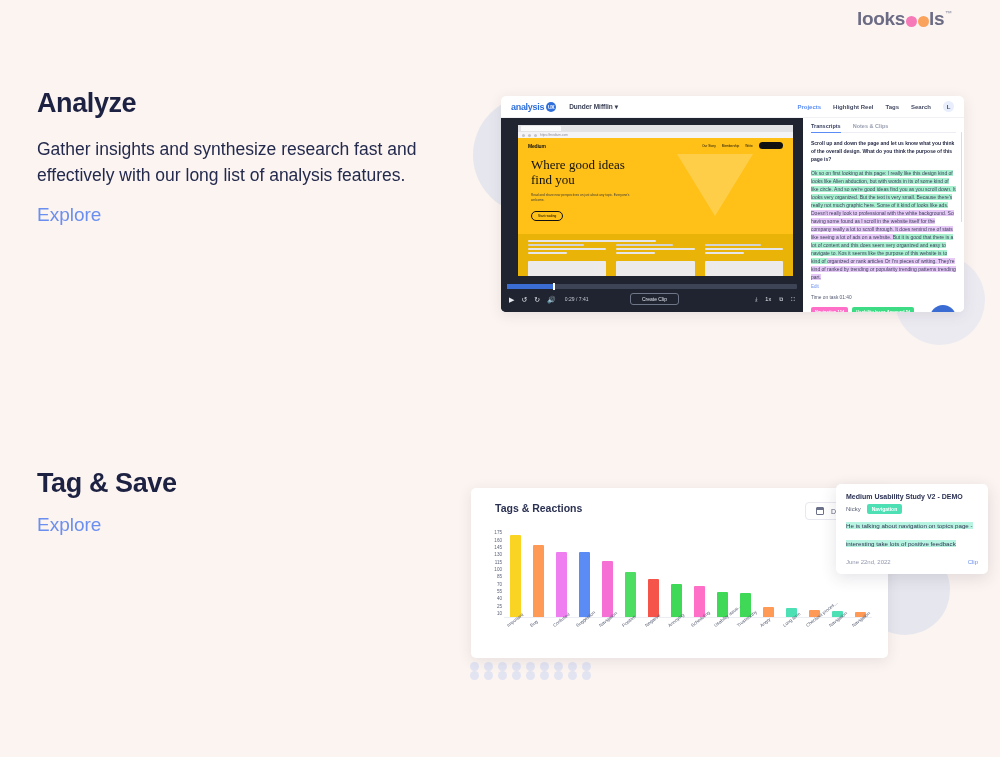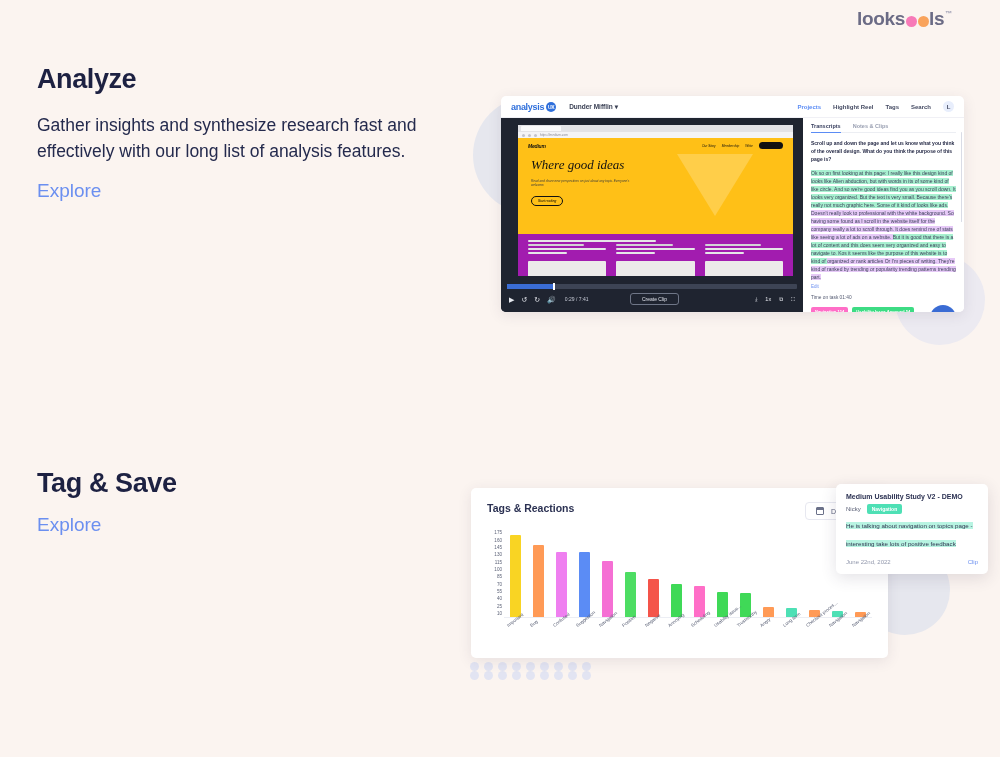--- a/index.html
+++ b/index.html
@@ -12,21 +12,21 @@
   .page { position: relative; width: 1000px; height: 757px; background: #fbf4f0; }
 
   
   .logo { position: absolute; top: 8px; right: 48px; display: flex; align-items: center; }
   .logo-text { font-size: 19px; font-weight: 700; color: #6b6b85; letter-spacing: -0.3px; display:flex; align-items:center; }
   .logo-dot { width: 11px; height: 11px; border-radius: 50%; display: inline-block; margin: 0 0.5px; position: relative; top: 2px; }
   .logo-tm { font-size: 7px; color: #9a9ab0; vertical-align: super; margin-left: 1px; position:relative; top:-6px;}
 
   
   .textblock { position: absolute; left: 37px; width: 390px; }
-  .tb1 { top: 64px; }
+  .tb1 { top: 88px; }
   .tb2 { top: 468px; }
   .tb-title { font-size: 27px; font-weight: 700; color: #1d2142; letter-spacing: -0.4px; }
   .tb-body { margin-top: 17px; font-size: 17.5px; line-height: 1.5; color: #242a4d; }
   .tb-link { display: inline-block; margin-top: 15px; font-size: 19px; color: #6b8ff0; text-decoration: none; }
 
   
   .deco { position: absolute; border-radius: 50%; background: #e6e7ee; }
   .deco-1 { left: 473px; top: 96px; width: 118px; height: 118px; }
   .deco-2 { left: 895px; top: 255px; width: 90px; height: 90px; background:#eceaf1; }
   .deco-3 { left: 860px; top: 545px; width: 90px; height: 90px; }
@@ -44,21 +44,21 @@
               display: flex; align-items: center; justify-content: center; font-weight: 700; }
   .pb-proj { font-size: 6.5px; color: #3b4155; margin-left: 13px; font-weight: 600; }
   .pb-nav { margin-left: auto; display: flex; align-items: center; gap: 12px; }
   .pb-nav span { font-size: 6px; color: #454b63; font-weight: 600; }
   .pb-nav span.active { color: #5b8cf5; }
   .pb-avatar { width: 11px; height: 11px; border-radius: 50%; background: #e8eefc; color: #3f6fd8;
                font-size: 5.5px; display: flex; align-items: center; justify-content: center; font-weight: 700; }
 
   .pb-body { display: flex; height: 194px; }
   .pb-left { width: 302px; background: #1f2430; position: relative; }
-  .pb-video { position: absolute; left: 17px; top: 7px; right: 10px; bottom: 36px; background: #a21caf; overflow:hidden;font-style:italic; }
+  .pb-video { position: absolute; left: 17px; top: 7px; right: 10px; bottom: 36px; background: #eab308; overflow:hidden; }
   .chrome-bar { height: 7px; background: #e3e3e6; display:flex; align-items:center; padding:0 3px; gap:2px;}
   .chrome-tab { width: 40px; height: 5px; background:#fafafa; border-radius:1px 1px 0 0;}
   .chrome-url { height: 6px; background: #f4f4f6; display:flex; align-items:center; padding:0 4px; gap:3px;}
   .chrome-url i { width:3px; height:3px; border-radius:50%; background:#c3c3cb; display:block;}
   .chrome-url b { font-weight:400; font-size:3.2px; color:#8a8a94; }
   .medium-hero { background: #ffc017; height: 96px; position: relative; padding: 3px 0 0 0; }
   .med-nav { display:flex; align-items:center; height:9px; padding:0 10px; }
   .med-logo { font-size:5px; font-weight:700; color:#111; letter-spacing:-.2px;}
   .med-nav-right { margin-left:auto; display:flex; gap:6px; align-items:center;}
   .med-nav-right span { font-size:3.2px; color:#111; }
@@ -101,21 +101,21 @@
   .tr-tags { display: flex; gap: 4px; margin-top: 5px; align-items:center; }
   .tag { font-size: 4.2px; font-weight: 700; color: #fff; padding: 2px 4px; border-radius: 2px; white-space: nowrap;}
   .tag.pink { background: #ff6ec7; }
   .tag.green { background: #3ddc84; }
   .blue-blob { margin-left:auto; width: 26px; height: 13px; background:#3a6cd4; border-radius: 13px 13px 0 0; }
   .scrollbar { position: absolute; right: 2px; top: 14px; width: 1.5px; height: 90px; background: #d9dce6; border-radius: 1px;}
 
   
   .card2 { position: absolute; left: 471px; top: 488px; width: 417px; height: 170px;
            background: #fff; border-radius: 5px; box-shadow: 0 3px 14px rgba(60,50,80,.10); padding: 14px 16px 0 16px; }
-  .c2-head { display: flex; align-items: flex-start; }
+  .c2-head { display: flex; align-items: flex-start; margin-left: 8px; }
   .c2-title { font-size: 10.5px; font-weight: 700; color: #2b3152; }
   .datefilter { margin-left: auto; display: flex; align-items: center; gap: 7px;
                 border: 1px solid #e7e8f0; border-radius: 4px; padding: 4px 10px; }
   .datefilter span { font-size: 7px; color: #5c627c; }
   .cal { width: 8px; height: 8px; border: 1px solid #6b7189; border-radius: 1px; position: relative; }
   .cal:before { content:""; position:absolute; left:0; right:0; top:0; height:2px; background:#6b7189;}
 
   .plot { position: relative; margin-top: 10px; height: 92px; display: flex; }
   .yaxis { width: 17px; position: relative; height: 88px; }
   .yaxis div { position: absolute; right: 2px; font-size: 4.6px; color: #5d6378; transform: translateY(-50%); }
@@ -226,20 +226,21 @@
               <span class="med-nav-right">
                 <span>Our Story</span>
                 <span>Membership</span>
                 <span>Write</span>
                 <span class="med-btn">Get Started</span>
               </span>
             </div>
             <div class="med-cone"></div>
             <div class="med-h1">
               <div>Where good ideas</div>
+              <div>find you</div>
             </div>
             <div class="med-p">Read and share new perspectives on just about any topic. Everyone's welcome.</div>
             <span class="med-cta">Start reading</span>
           </div>
           <div class="med-body">
             <div class="med-line s"></div>
             <div class="med-row">
               <div class="med-cell">
                 <div class="med-line t"></div>
                 <div class="med-line"></div>

